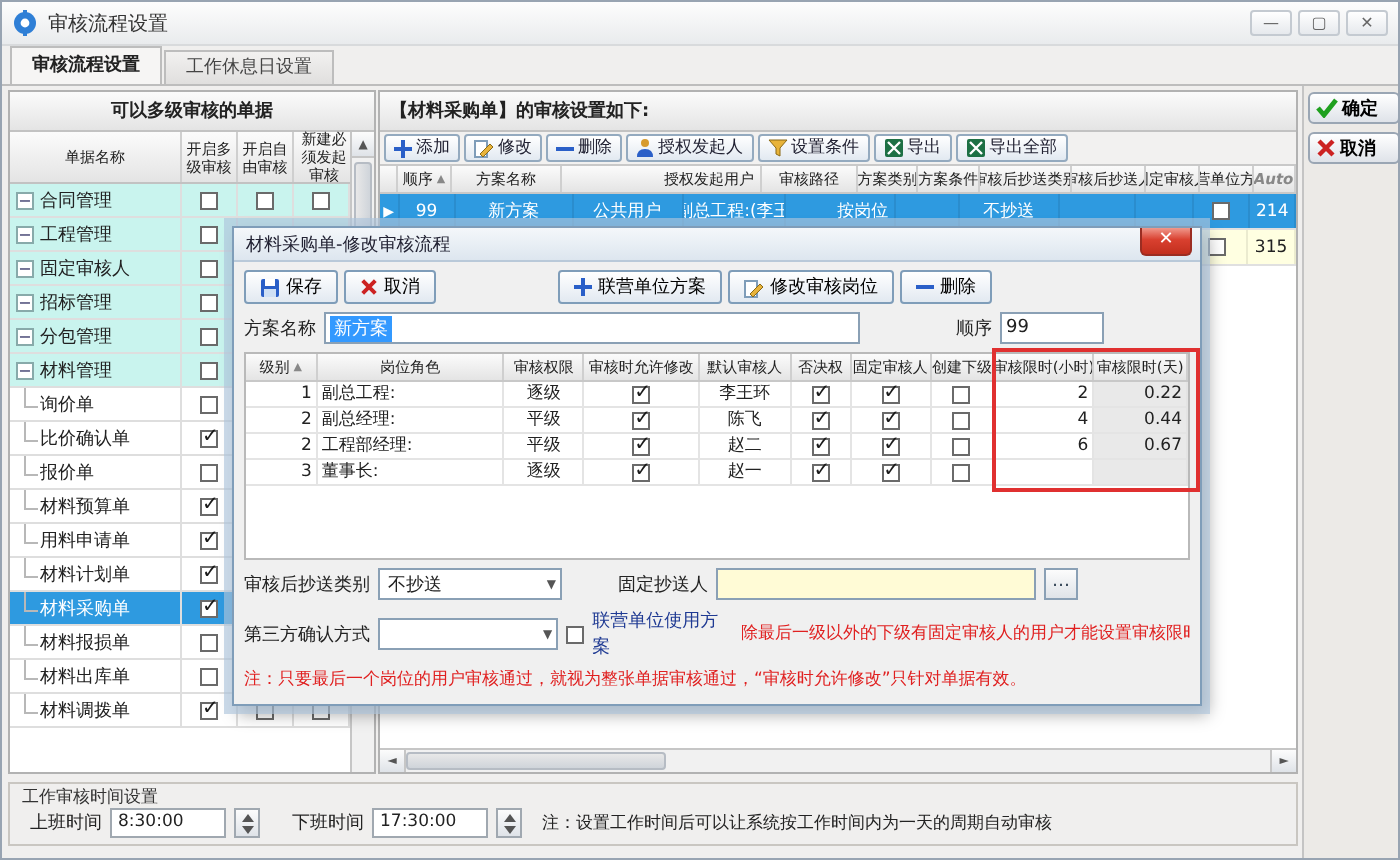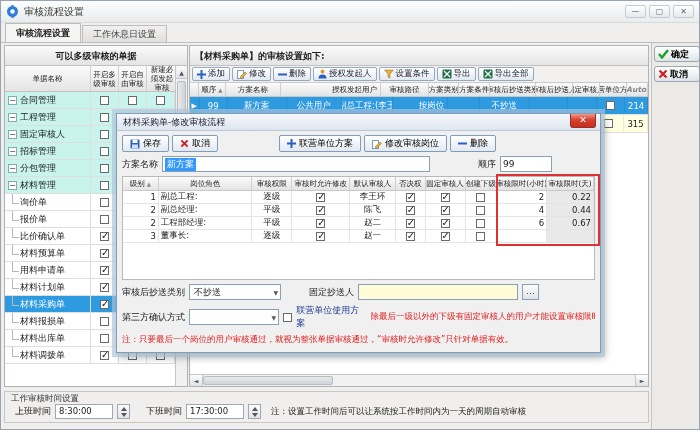--- a/index.html
+++ b/index.html
@@ -230,40 +230,40 @@
           </div>
           <div class="lpcell dis">
             <span class="cb"></span>
           </div>
           <div class="lpcell">
             <span class="cb"></span>
           </div>
         </div>
         <div class="lprow">
           <div class="lpname child">
+            <span>比价确认单</span>
+          </div>
+          <div class="lpcell">
+            <span class="cb checked"></span>
+          </div>
+          <div class="lpcell">
+            <span class="cb"></span>
+          </div>
+          <div class="lpcell">
+            <span class="cb"></span>
+          </div>
+        </div>
+        <div class="lprow">
+          <div class="lpname child">
             <span>报价单</span>
           </div>
           <div class="lpcell">
             <span class="cb"></span>
           </div>
           <div class="lpcell dis">
-            <span class="cb"></span>
-          </div>
-          <div class="lpcell">
-            <span class="cb"></span>
-          </div>
-        </div>
-        <div class="lprow">
-          <div class="lpname child">
-            <span>比价确认单</span>
-          </div>
-          <div class="lpcell">
-            <span class="cb checked"></span>
-          </div>
-          <div class="lpcell">
             <span class="cb"></span>
           </div>
           <div class="lpcell">
             <span class="cb"></span>
           </div>
         </div>
         <div class="lprow">
           <div class="lpname child">
             <span>材料预算单</span>
           </div>

